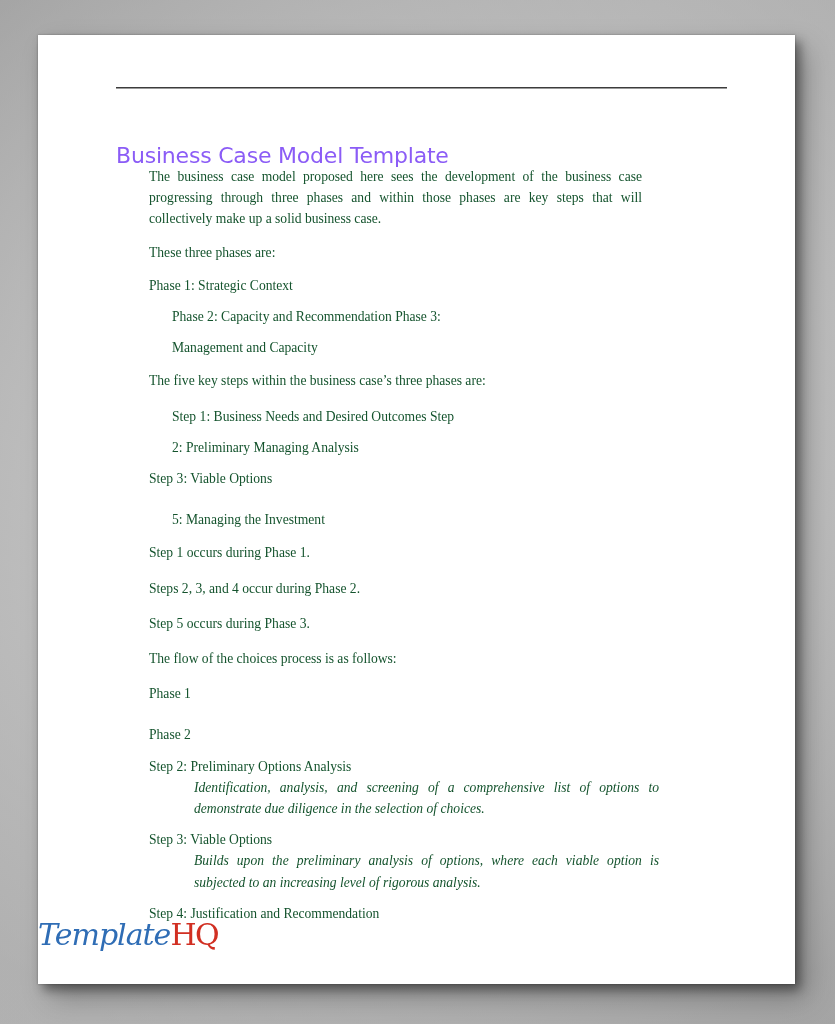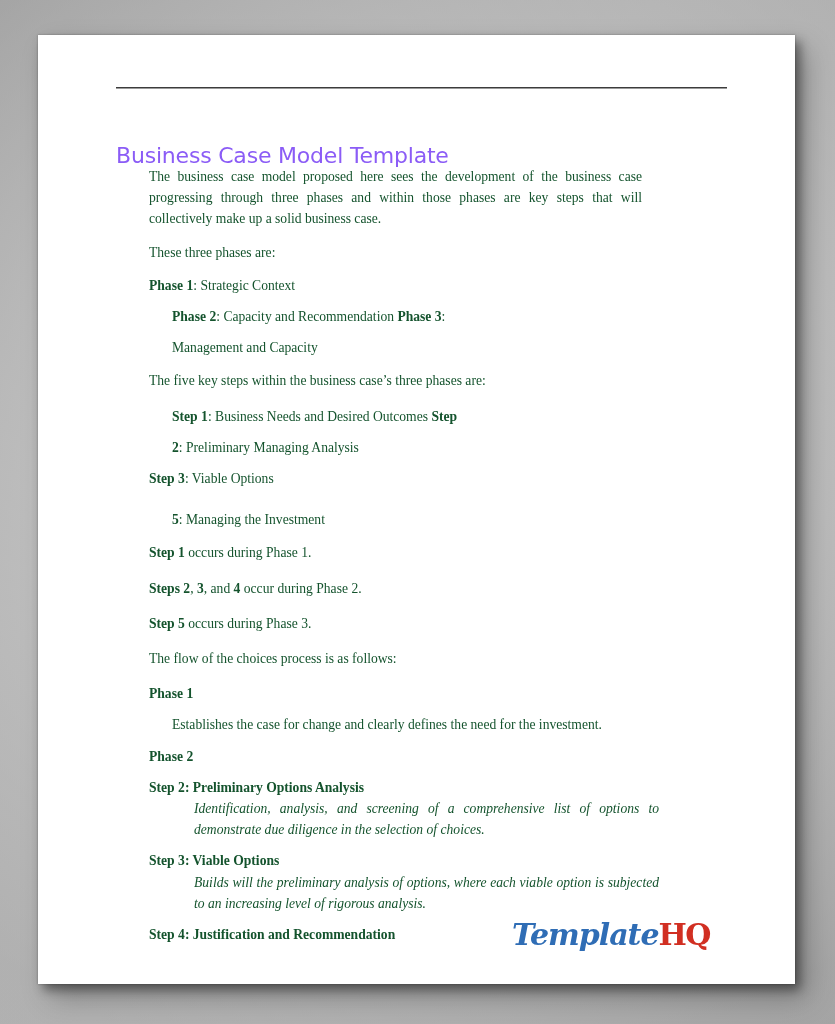--- a/index.html
+++ b/index.html
@@ -92,31 +92,31 @@
   .gap-lg { height: 14px; }
 
   .just { text-align: justify; }
   .ind1 { margin-left: 23px !important; }
   .ind2 { margin-left: 45px !important; font-style: italic; }
 
   .w-wide  { width: 493px; }
   .w-mid   { width: 465px; }
   .w-nar   { width: 450px; }
 
-  b, .b { font-weight: bold; }
+  b, .b { font-weight: normal; }
 
   
   #logo {
     position: absolute;
     left: 0;
     width: 672px;
     top: 885px;
-    text-align: right;
+    text-align: left;
     font-family: "DejaVu Serif", "Liberation Serif", serif;
-    font-weight: bold;
+    font-weight: normal;
     font-style: italic;
     font-size: 30px;
     letter-spacing: -1px;
     line-height: 1;
     white-space: nowrap;
     user-select: none;
   }
   #logo .lg-a { color: #2f6db5; }
   #logo .lg-b { color: #d12f22; font-style: normal; letter-spacing: -1.5px; }
 </style>
@@ -173,31 +173,30 @@
 
       <div class="gap-lg"></div>
       <p><b class="b">Step 5</b><span> occurs during Phase 3.</span></p>
 
       <div class="gap-lg"></div>
       <p>The flow of the choices process is as follows:</p>
 
       <div class="gap-lg"></div>
       <p class="b">Phase 1</p>
       <div class="gap-sm"></div>
-      <p class="ind1 w-wide">Establishes the case for change and clearly defines the need for the investment.</p>
 
       <div class="gap-sm"></div>
       <p class="b">Phase 2</p>
       <div class="gap-sm"></div>
       <p class="b">Step 2: Preliminary Options Analysis</p>
       <p class="ind2 just w-mid">Identification, analysis, and screening of a comprehensive list of options to demonstrate due diligence in the selection of choices.</p>
 
       <div class="gap-sm"></div>
       <p class="b">Step 3: Viable Options</p>
-      <p class="ind2 just w-mid">Builds will the preliminary analysis of options, where each viable option is subjected to an increasing level of rigorous analysis.</p>
+      <p class="ind2 just w-mid">Builds upon the preliminary analysis of options, where each viable option is subjected to an increasing level of rigorous analysis.</p>
 
       <div class="gap-sm"></div>
       <p class="b">Step 4: Justification and Recommendation</p>
 
     </div>
   </div>
 
   <div id="logo">
     <span class="lg-a">Template</span><span class="lg-b">HQ</span>
   </div>

